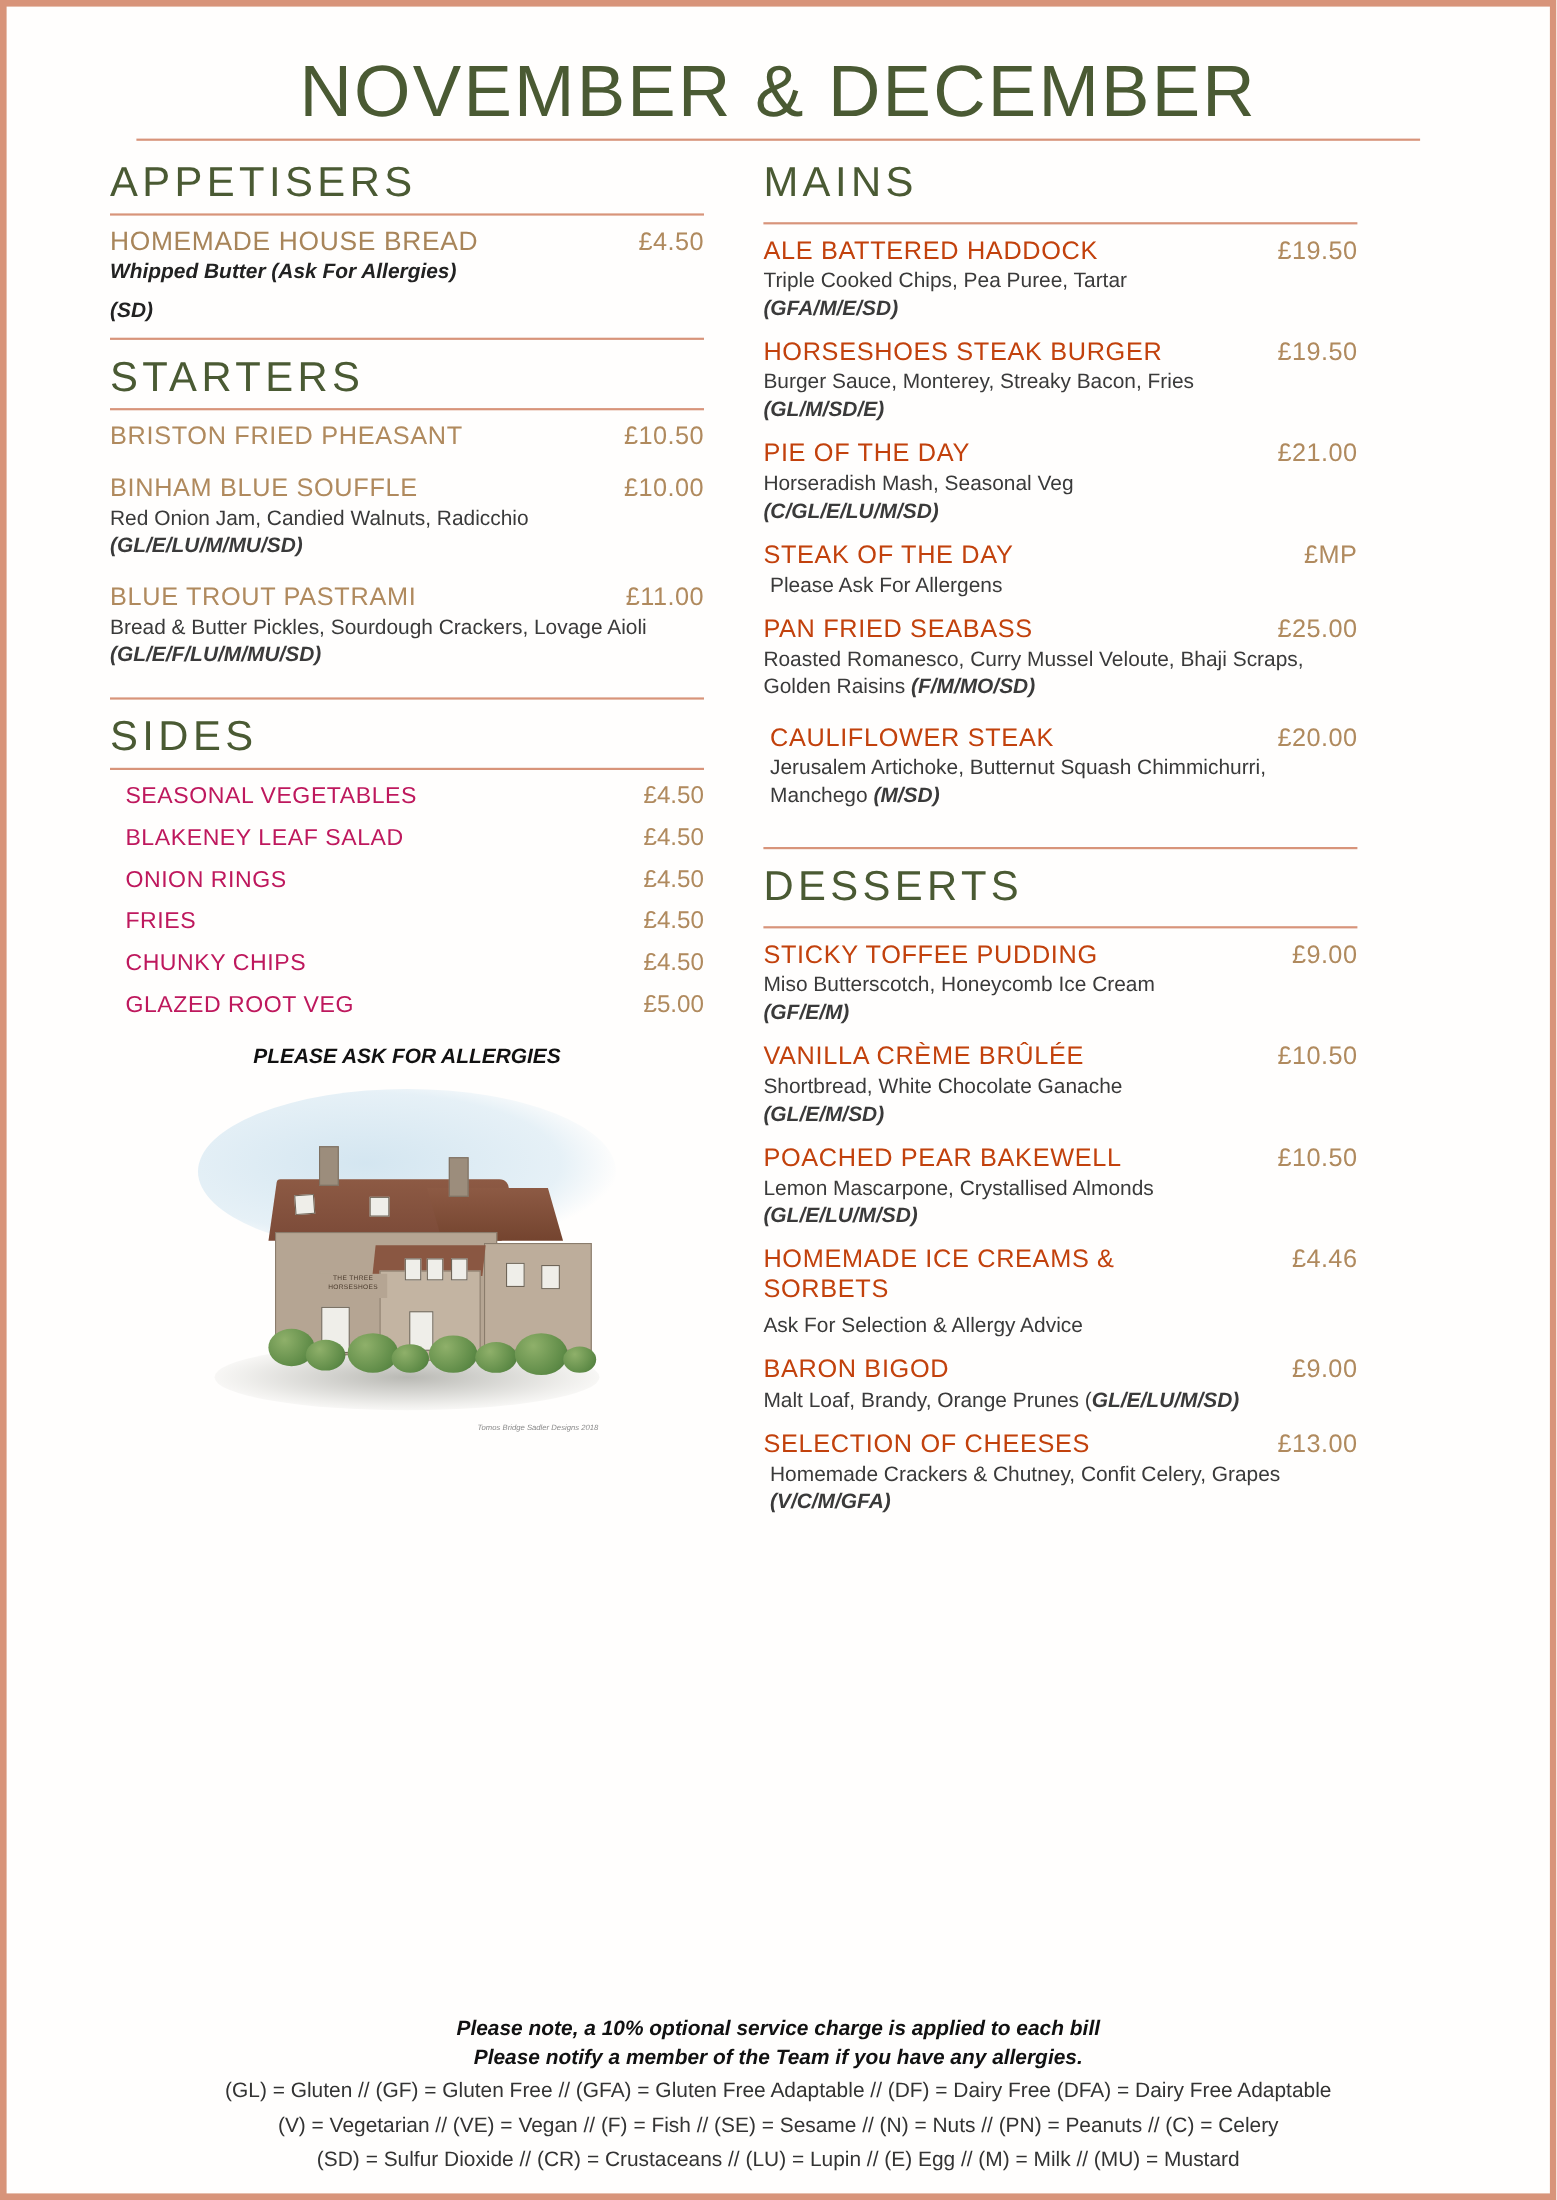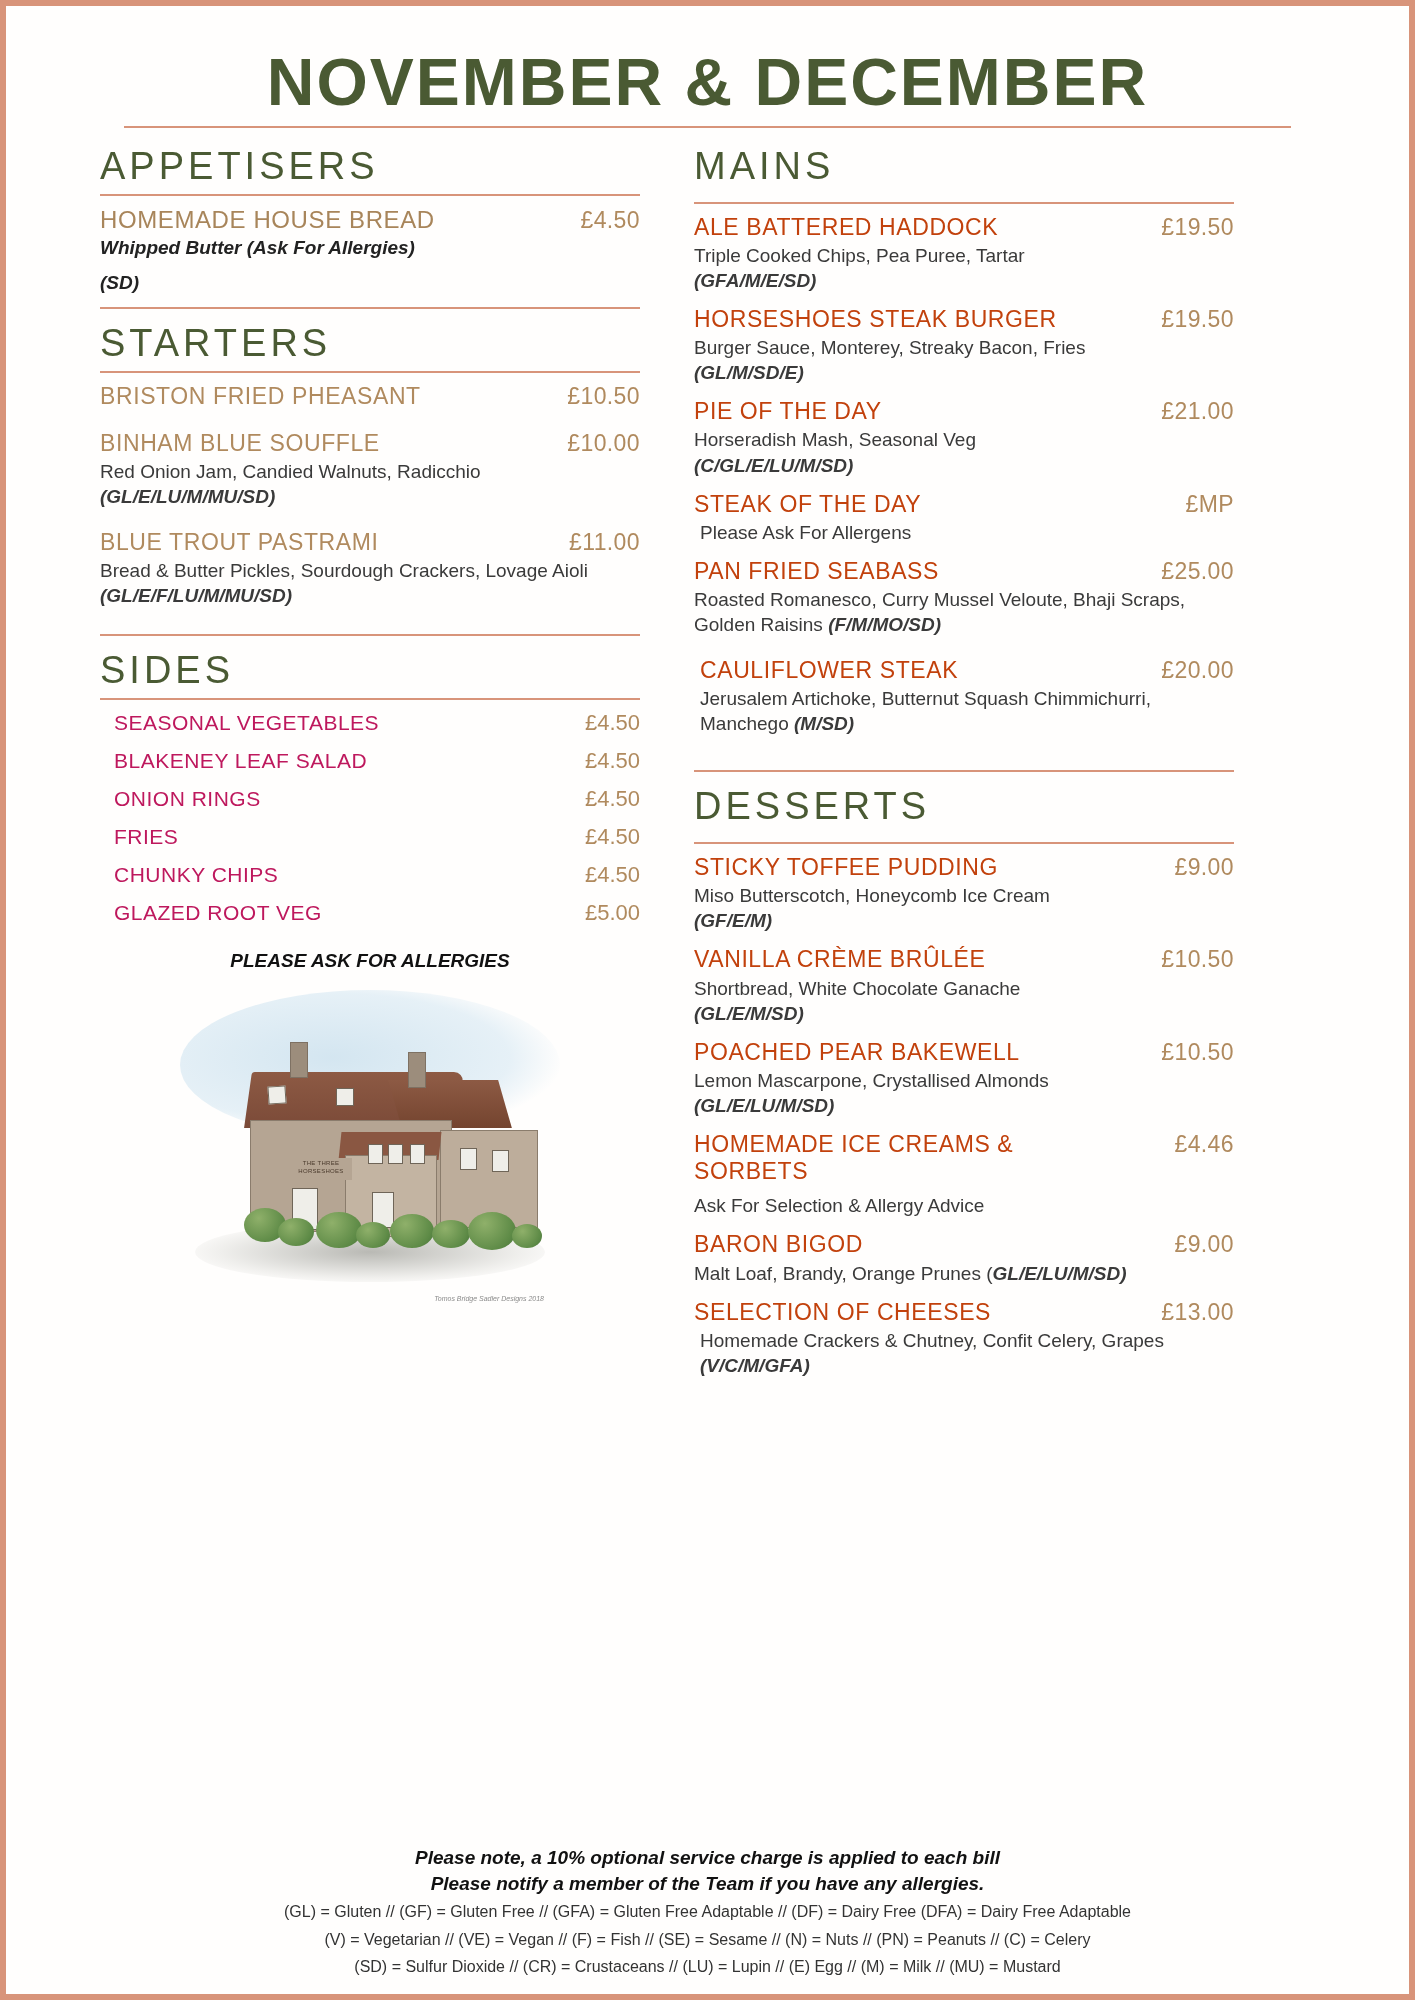--- a/index.html
+++ b/index.html
@@ -28,21 +28,21 @@
     padding: 28px 46px 14px 46px;
     box-sizing: border-box;
   }
 
   
   .title {
     text-align: center;
     font-size: 66px;
     letter-spacing: 2px;
     color: #4a5a33;
-    font-weight: 700;
+    font-weight: 400;
     padding: 10px 0 6px 0;
     margin: 0 72px;
     white-space: nowrap;
   }
   .title-rule {
     height: 2px;
     background: #d8947a;
     margin: 0 72px 18px 72px;
   }
 
@@ -262,21 +262,21 @@
     margin-top: 12px;
   }
   .footer-strong {
     font-weight: bold;
     font-style: italic;
     font-size: 19px;
     color: #111;
     line-height: 1.35;
   }
   .footer-key {
-    font-size: 16px;
+    font-size: 19px;
     color: #333;
     line-height: 1.45;
     margin-top: 4px;
   }
 
   .mains .item-name, .desserts .item-name { color: #c2410c; }
   .mains .item { margin-bottom: 13px; }
   .desserts .item { margin-bottom: 13px; }
   .spacer-rule {
     height: 2px;

